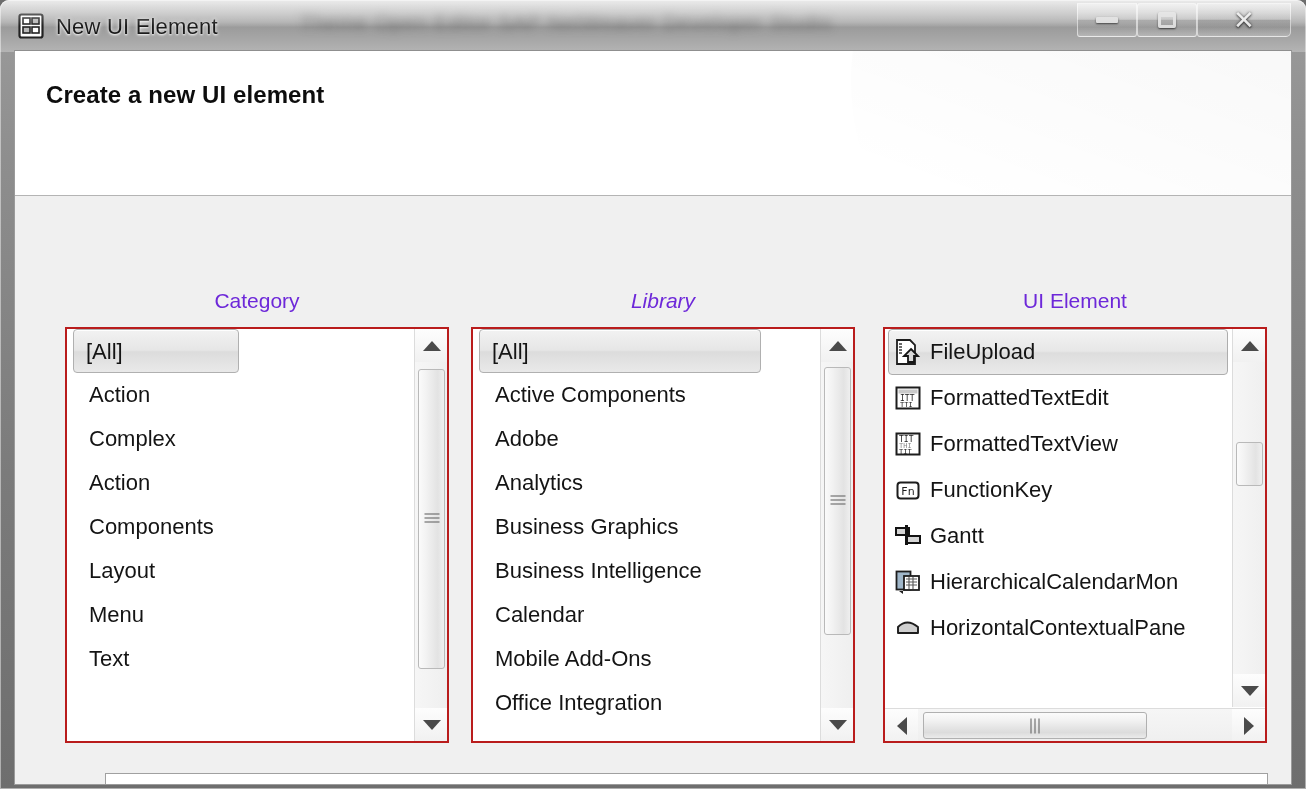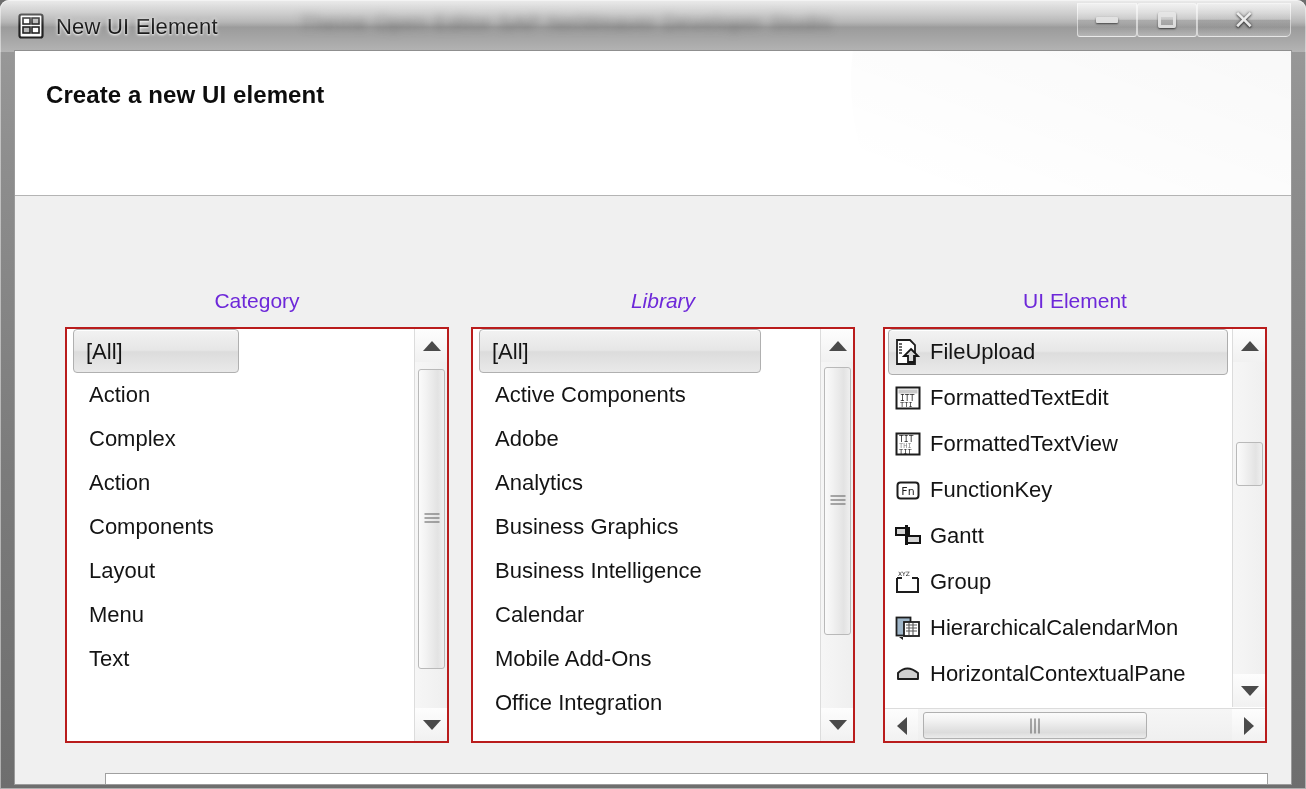--- a/index.html
+++ b/index.html
@@ -437,29 +437,20 @@
             <svg viewBox="0 0 30 30" width="30" height="30">
               <rect x="3" y="7" width="13" height="7" fill="#d5d5d5" stroke="#121212" stroke-width="2"></rect>
               <rect x="14" y="15" width="13" height="7" fill="#d5d5d5" stroke="#121212" stroke-width="2"></rect>
               <rect x="12" y="4" width="3" height="20" fill="#121212"></rect>
             </svg>
           </span>
           <span>Gantt</span>
         </div>
 
 
-        <div class="uirow">
-          <span class="ico">
-            <svg viewBox="0 0 30 30" width="30" height="30">
-              <text x="5" y="9" font-size="6" font-family="DejaVu Sans, sans-serif" fill="#1d1d1d">XYZ</text>
-              <path d="M4 11 v14 h21 v-14 M4 11 h5 M19 11 h6" fill="none" stroke="#1d1d1d" stroke-width="2"></path>
-            </svg>
-          </span>
-          <span>Group</span>
-        </div>
 
         <div class="uirow">
           <span class="ico">
             <svg viewBox="0 0 30 30" width="30" height="30">
               <rect x="3.5" y="4.5" width="14" height="18" fill="#9fb6c9" stroke="#1d1d1d" stroke-width="1.8"></rect>
               <rect x="11" y="9" width="15" height="14" fill="#fff" stroke="#1d1d1d" stroke-width="1.8"></rect>
               <path d="M13 12 h11 M13 15 h11 M13 18 h11 M16 10 v12 M20 10 v12" stroke="#5a5a5a" stroke-width="1.1"></path>
               <path d="M6 24 l4 3 v-3 z" fill="#1d1d1d"></path>
             </svg>
           </span>

